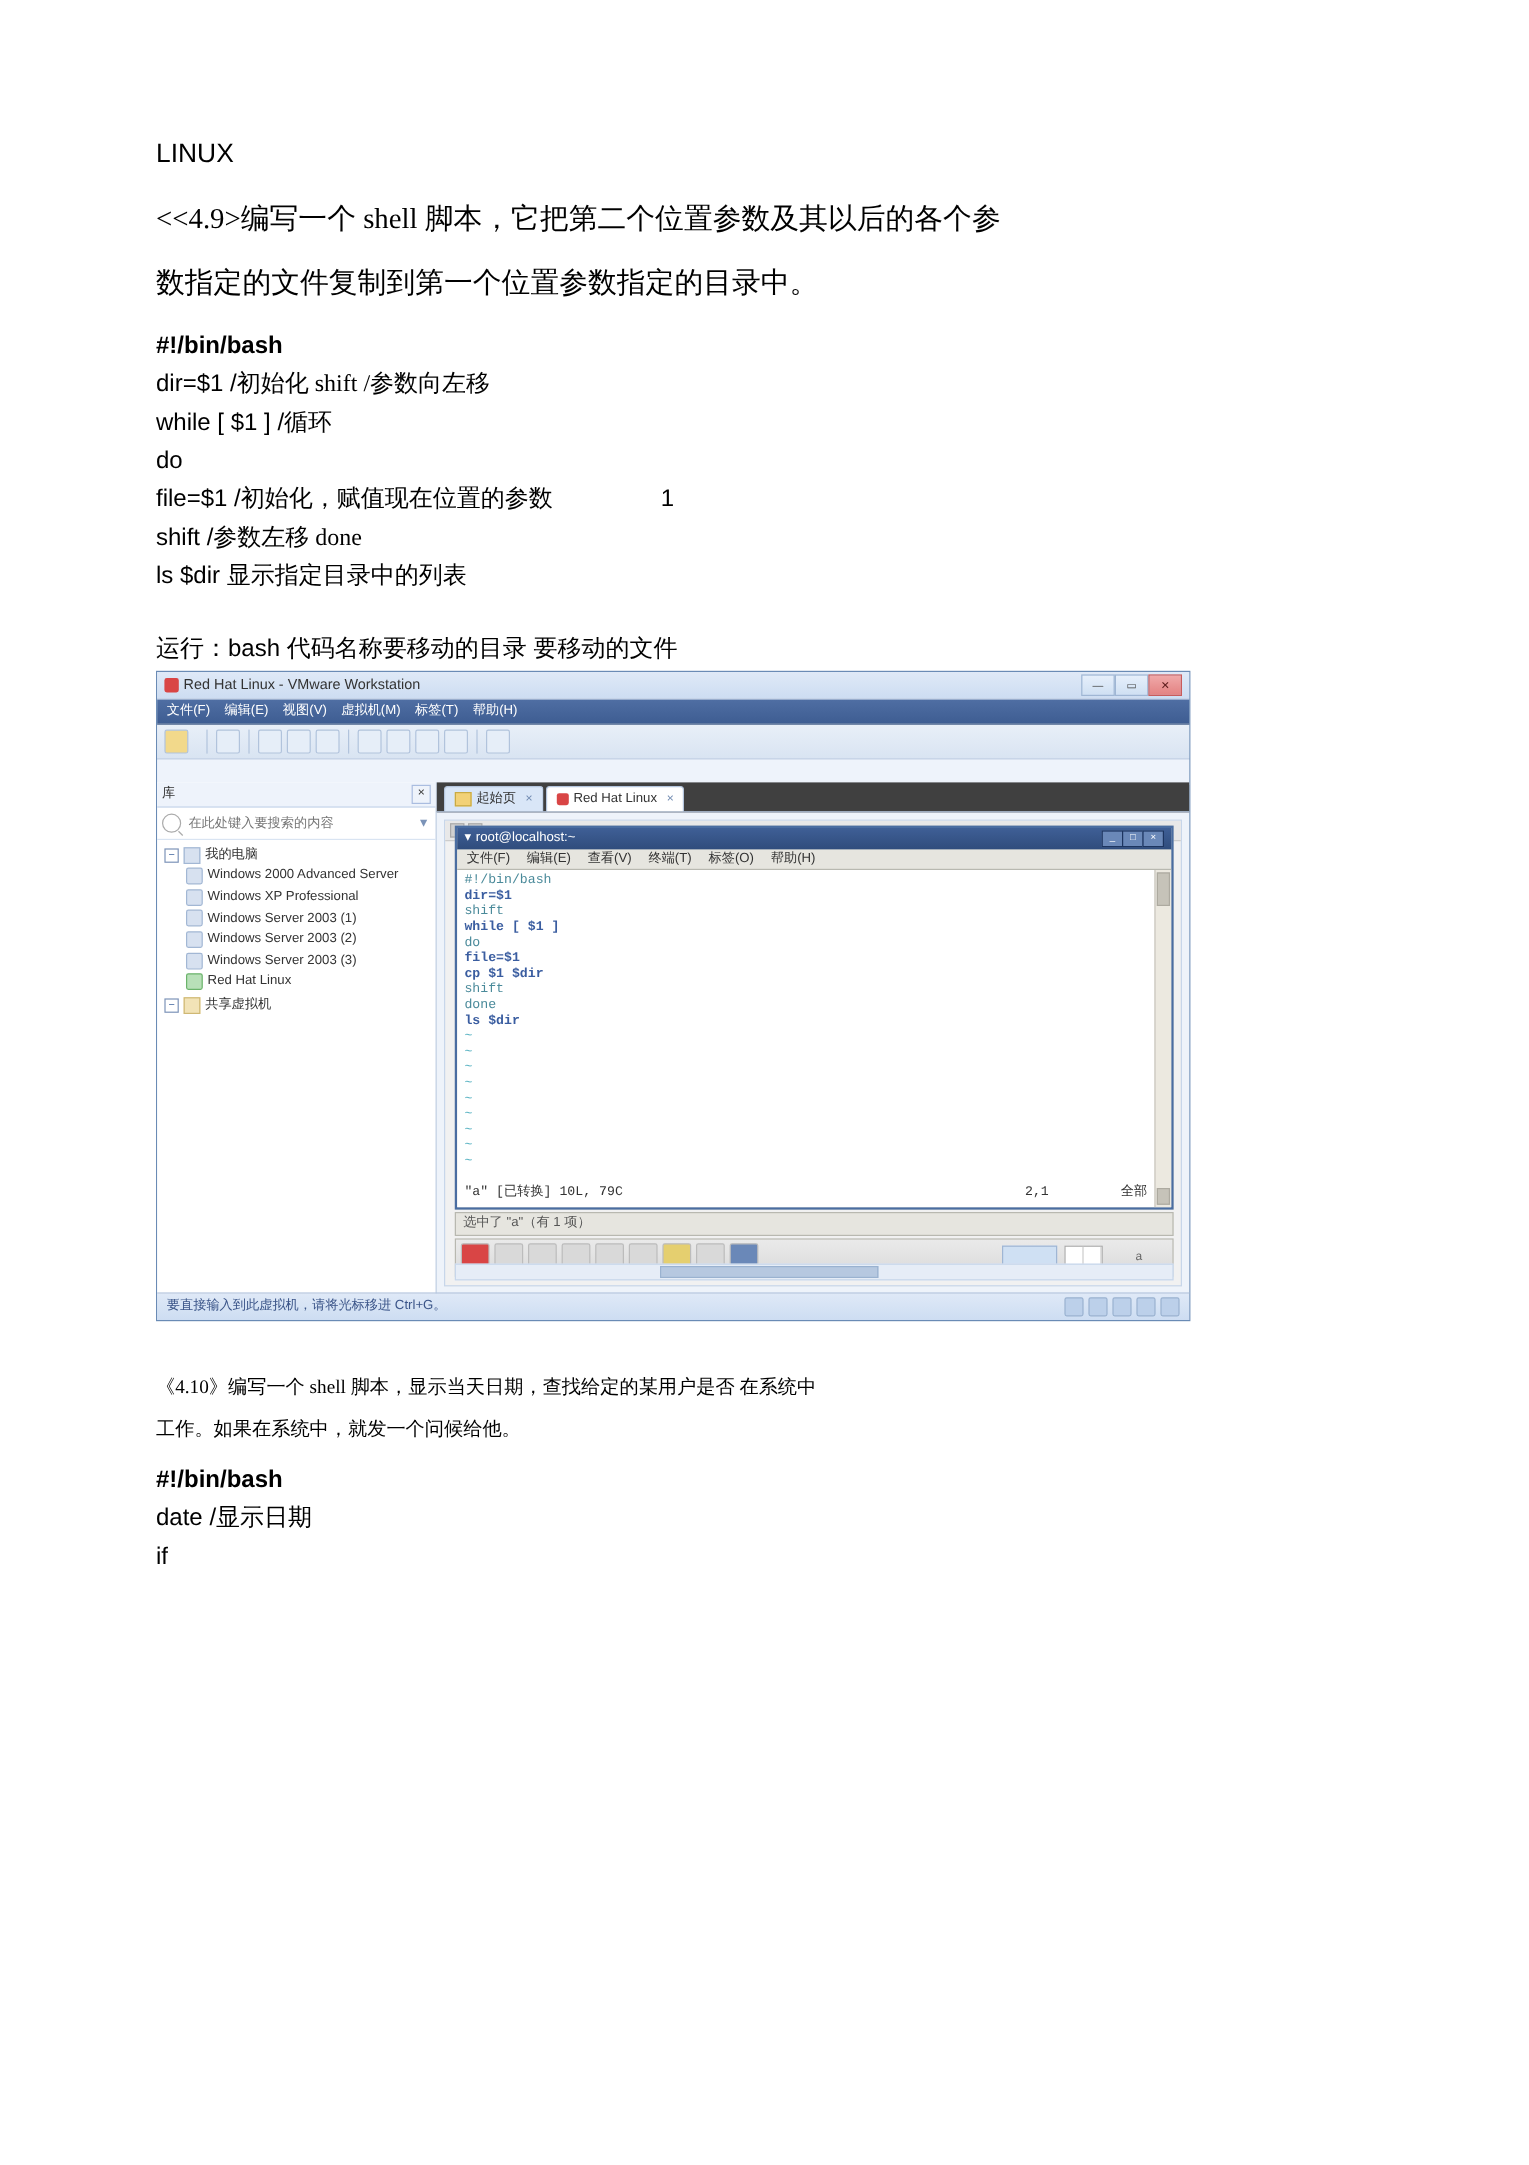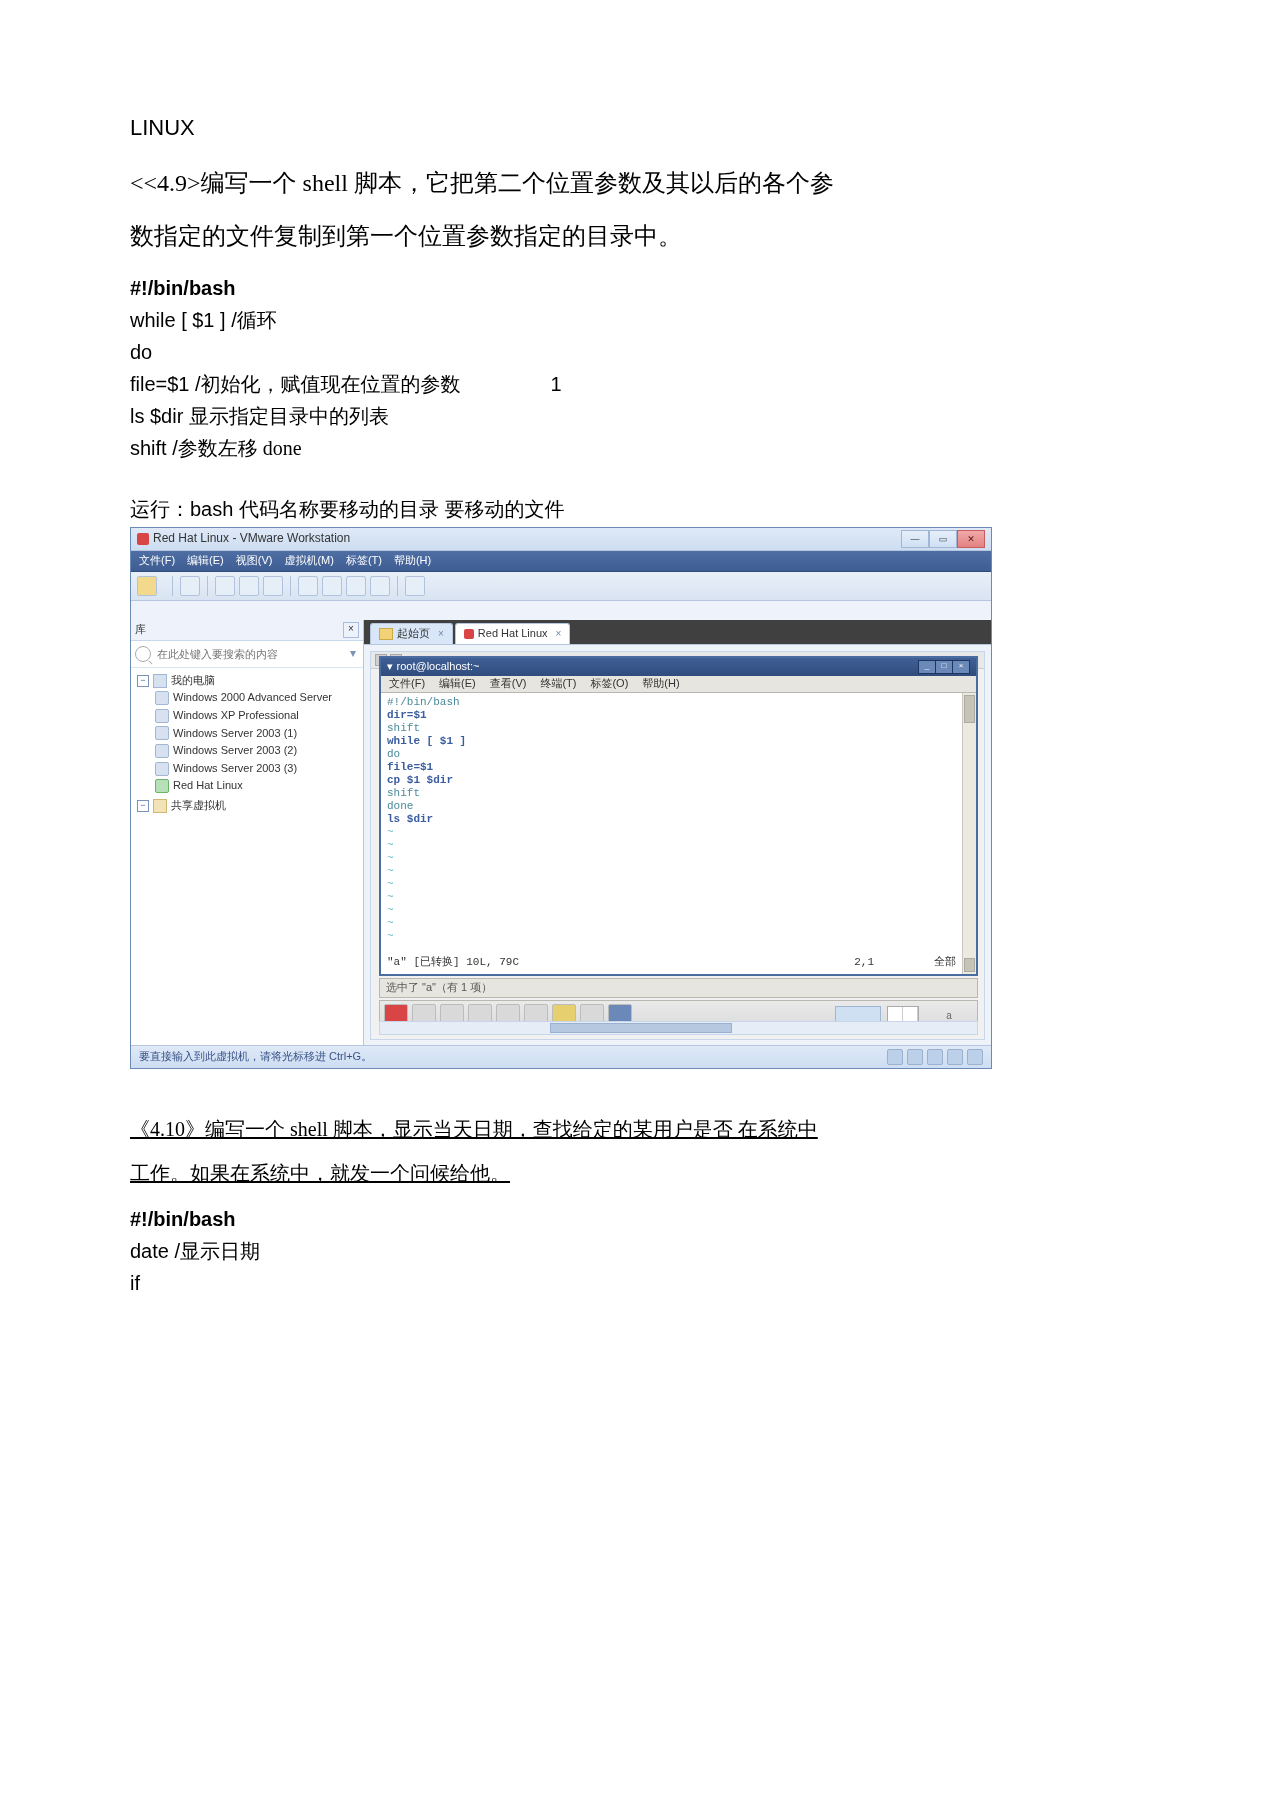--- a/index.html
+++ b/index.html
@@ -203,50 +203,53 @@
     display:flex;
     align-items:center;
     padding:0 8px;
     font-size:11px;
     color:#3a5488;
     justify-content:space-between;
   }
   .statusbar .right-icons { display:flex; gap:4px; align-items:center;}
   .statusbar .si { width:14px; height:14px; background:#bcd0ea; border:1px solid #9ab2d0; border-radius:2px;}
 
-  .q410 { margin-top: 38px; font-size: 20px; line-height: 2.2; text-decoration: underline;}
+  .q410 { margin-top: 38px; font-size: 16px; line-height: 2.2;}
   .code-block2 { font-family: Arial, sans-serif; font-size:20px; line-height:1.6; margin-top:8px;}
 
   .lib-row { height:20px; background:#eef3fb; border-bottom:1px solid #c7d6ea; }
 </style>
 </head>
 <body>
 
 <div class="page">
   <div class="label-linux sans">LINUX</div>
 
   <div class="q49">
     <div>&lt;&lt;4.9&gt;编写一个 shell 脚本，它把第二个位置参数及其以后的各个参</div>
     <div>数指定的文件复制到第一个位置参数指定的目录中。</div>
   </div>
 
   <div class="code-block">
     <div class="line bold">#!/bin/bash</div>
     <div class="line">
+      <span class="sans">dir=$1 /</span><span class="hanzi-in">初始化  shift /</span><span class="hanzi-in">参数向左移</span>
+    </div>
+    <div class="line">
       <span class="sans">while [     $1 ] /</span><span class="hanzi-in">循环</span>
     </div>
     <div class="line sans">do</div>
     <div class="line">
       <span class="sans">file=$1 /</span><span class="hanzi-in">初始化，赋值现在位置的参数</span><span class="sans" style="margin-left:90px;">1</span>
     </div>
     <div class="line">
+      <span class="sans">shift /</span><span class="hanzi-in">参数左移  done</span>
+    </div>
+    <div class="line">
       <span class="sans">ls $dir </span><span class="hanzi-in">显示指定目录中的列表</span>
-    </div>
-    <div class="line">
-      <span class="sans">shift /</span><span class="hanzi-in">参数左移  done</span>
     </div>
   </div>
 
   <div class="run-line">
     <span class="hanzi-in">运行：</span><span class="sans">bash 代码名称要移动的目录  要移动的文件</span>
   </div>
 
   <div class="shot">
     <div class="titlebar">
       <span class="icon-red"></span>

